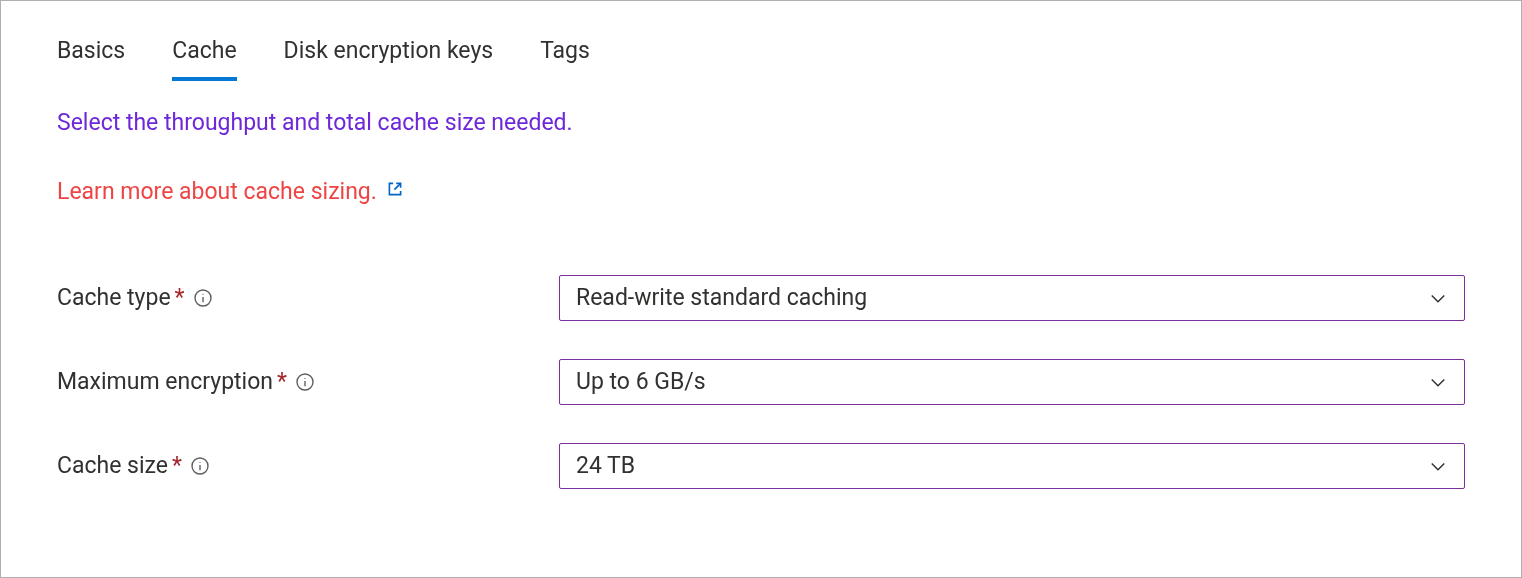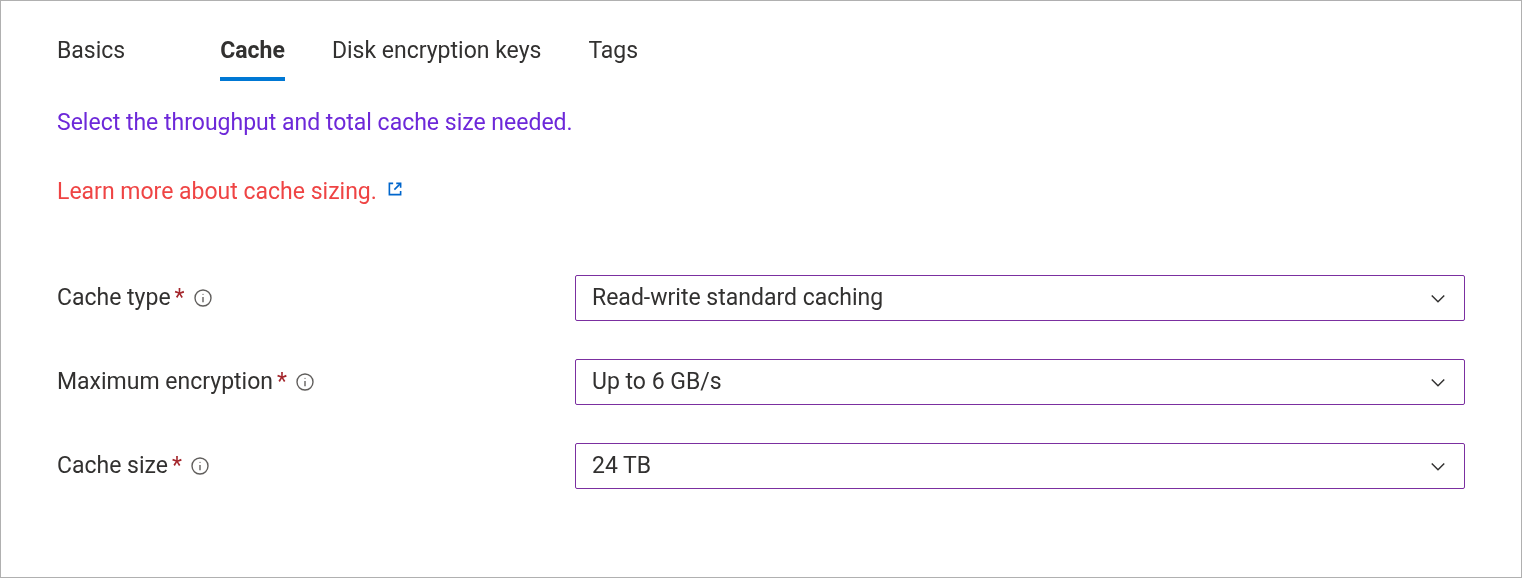--- a/index.html
+++ b/index.html
@@ -24,23 +24,22 @@
   }
   .tab {
     padding: 0 0 12px 0;
     cursor: pointer;
     font-weight: 400;
     color: #323130;
     border-bottom: 4px solid transparent;
     line-height: 1.2;
   }
   .tab.active {
-    font-weight: 700;
+    font-weight: 400;
     border-bottom: 4px solid #0078d4;
-    margin-left: 48px;
   }
   .desc {
     margin-top: 28px;
     font-weight: 400;
     color: #6d28d9;
   }
   .link {
     margin-top: 42px;
     color: #ef4444;
     cursor: pointer;
@@ -77,21 +76,20 @@
     flex: 1;
     height: 46px;
     border: 1px solid #7b2fa0;
     border-radius: 2px;
     display: flex;
     align-items: center;
     justify-content: space-between;
     padding: 0 16px;
     background: #fff;
     cursor: pointer;
-    margin-left: 16px;
   }
   .select-val {
     color: #323130;
   }
   .chev { color: #323130; display:inline-flex; }
 </style>
 </head>
 <body>
 
 <div class="frame">

